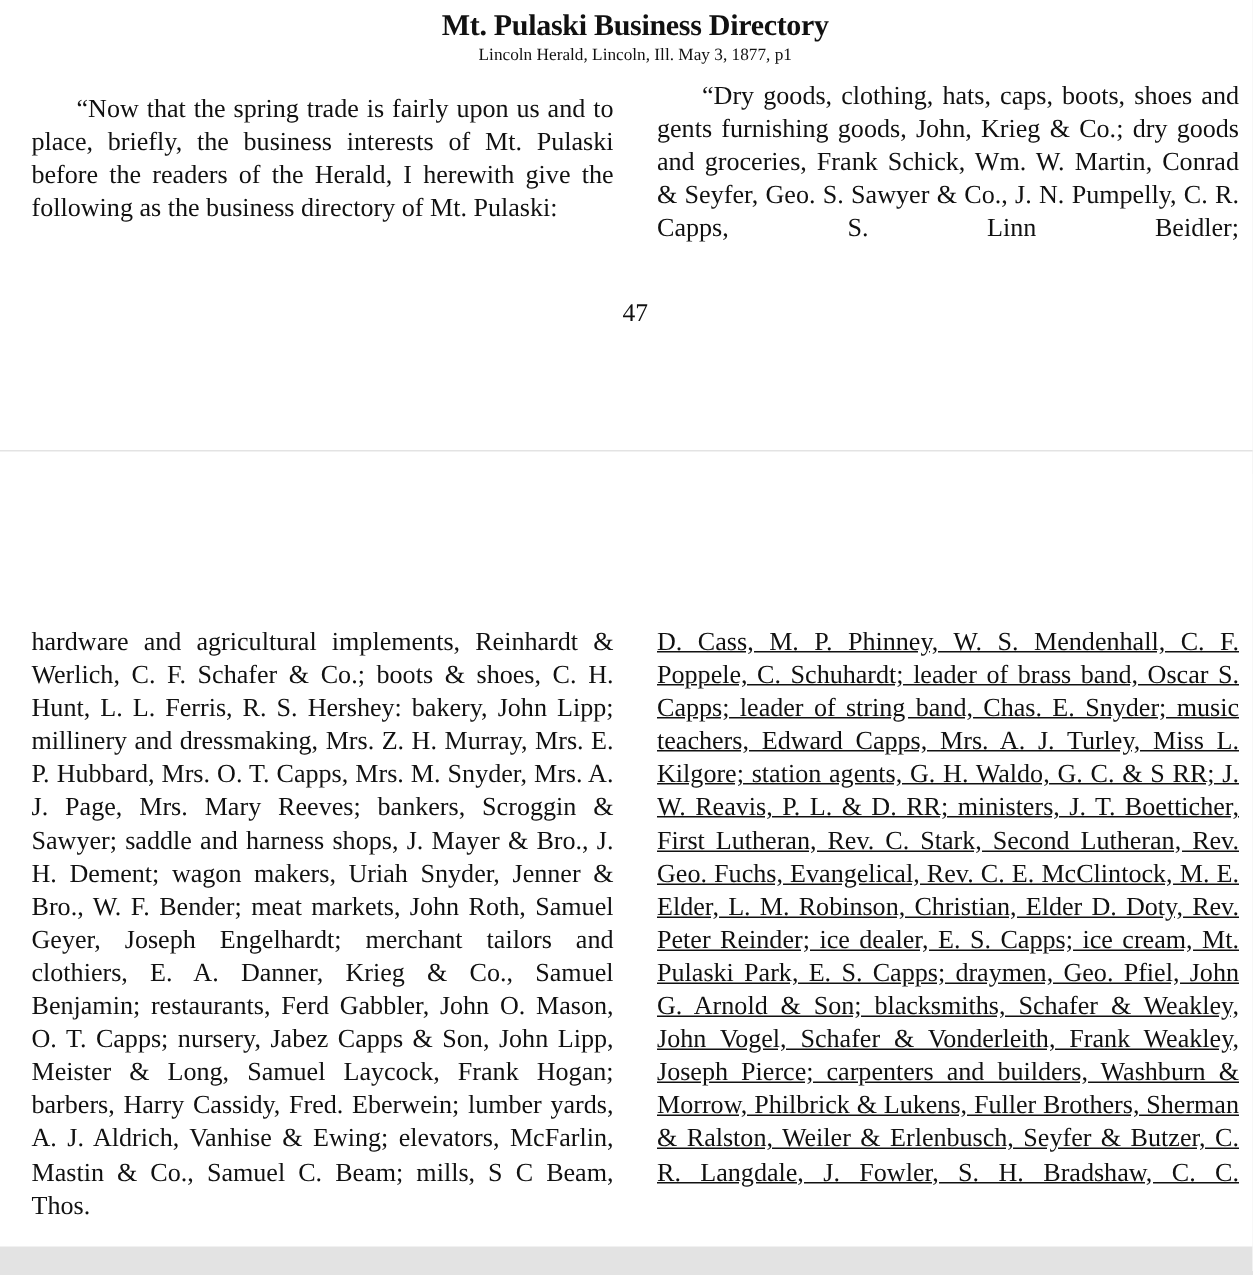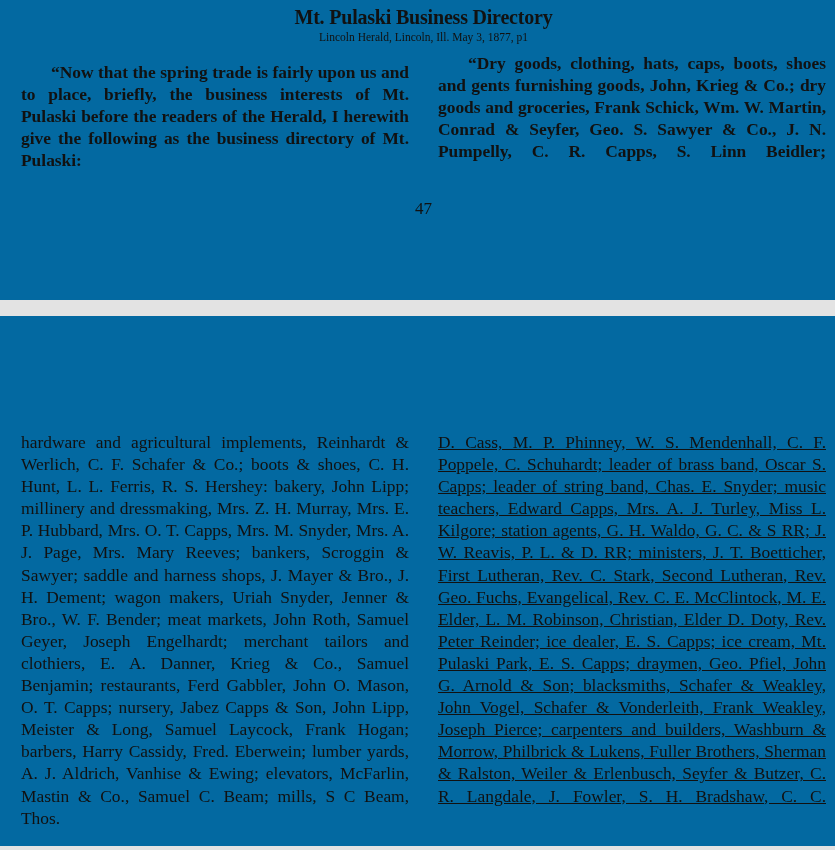--- a/index.html
+++ b/index.html
@@ -3,42 +3,42 @@
 <meta charset="utf-8">
 <style>
   html, body { margin:0; padding:0; }
   body {
     width:835px; height:850px; overflow:hidden;
     background:#e3e3e3;
     font-family:"Liberation Serif","DejaVu Serif",serif;
     color:#111;
   }
   .page {
-    position:absolute; left:0; width:835px; background:#0369a1; overflow:hidden;
+    position:absolute; left:0; width:835px; background:#ffffff; overflow:hidden;
   }
   #page1 { top:0; height:300px; }
-  #page2 { top:316px; height:530px; }
+  #page2 { top:301px; height:530px; }
   .title {
     position:absolute; top:6px; left:0; width:847px; text-align:center;
     font-size:20px; font-weight:bold; letter-spacing:-0.2px;
   }
   .subtitle {
     position:absolute; top:31px; left:0; width:847px; text-align:center;
     font-size:11.5px;
   }
   .col {
     position:absolute; font-size:17.4px; line-height:22.1px;
     text-align:justify; text-align-last:justify;
   }
   .col.last-left { text-align-last:left; }
   .p1-left  { top:61px; left:21px; width:388px; }
   .p1-right { top:52px; left:438px; width:388px; }
   .p2-left  { top:115px; left:21px; width:388px; }
   .p2-right { top:115px; left:438px; width:388px;text-decoration:underline; }
-  .indent { text-indent:30px;font-weight:bold; }
+  .indent { text-indent:30px; }
   .pagenum {
     position:absolute; top:199px; left:0; width:847px; text-align:center;
     font-size:17px;
   }
   .gap { position:absolute; top:300px; left:0; width:835px; height:16px; background:#e3e3e3; }
 </style>
 </head>
 <body>
 
 <div class="page" id="page1">

